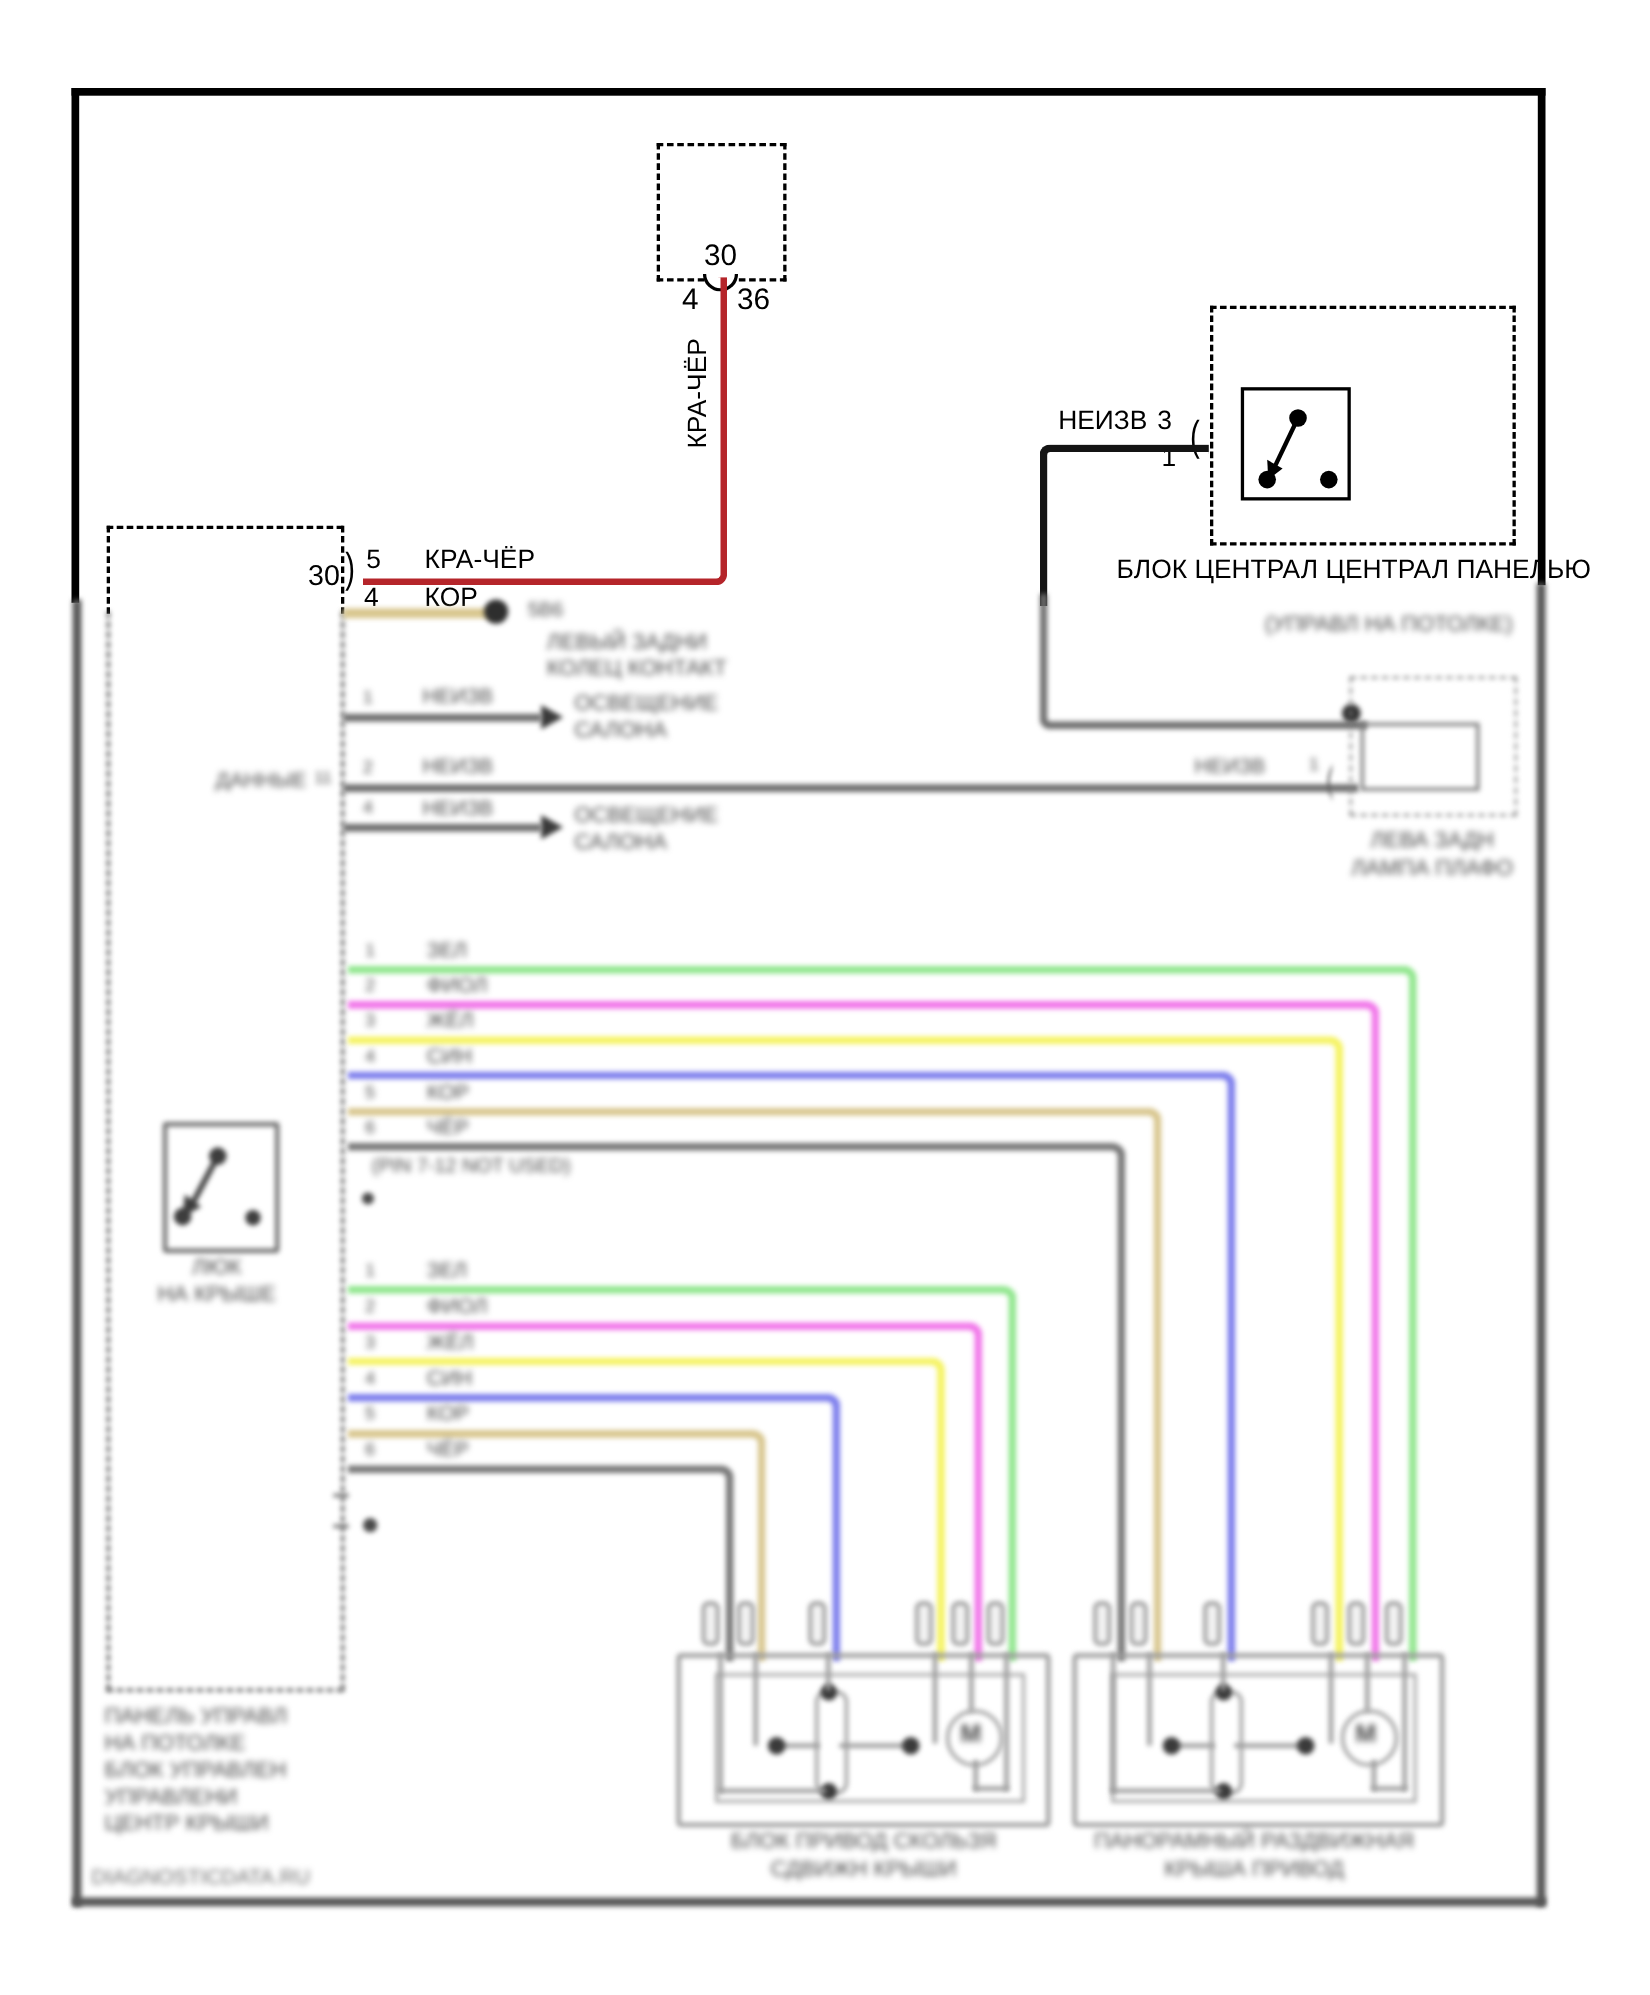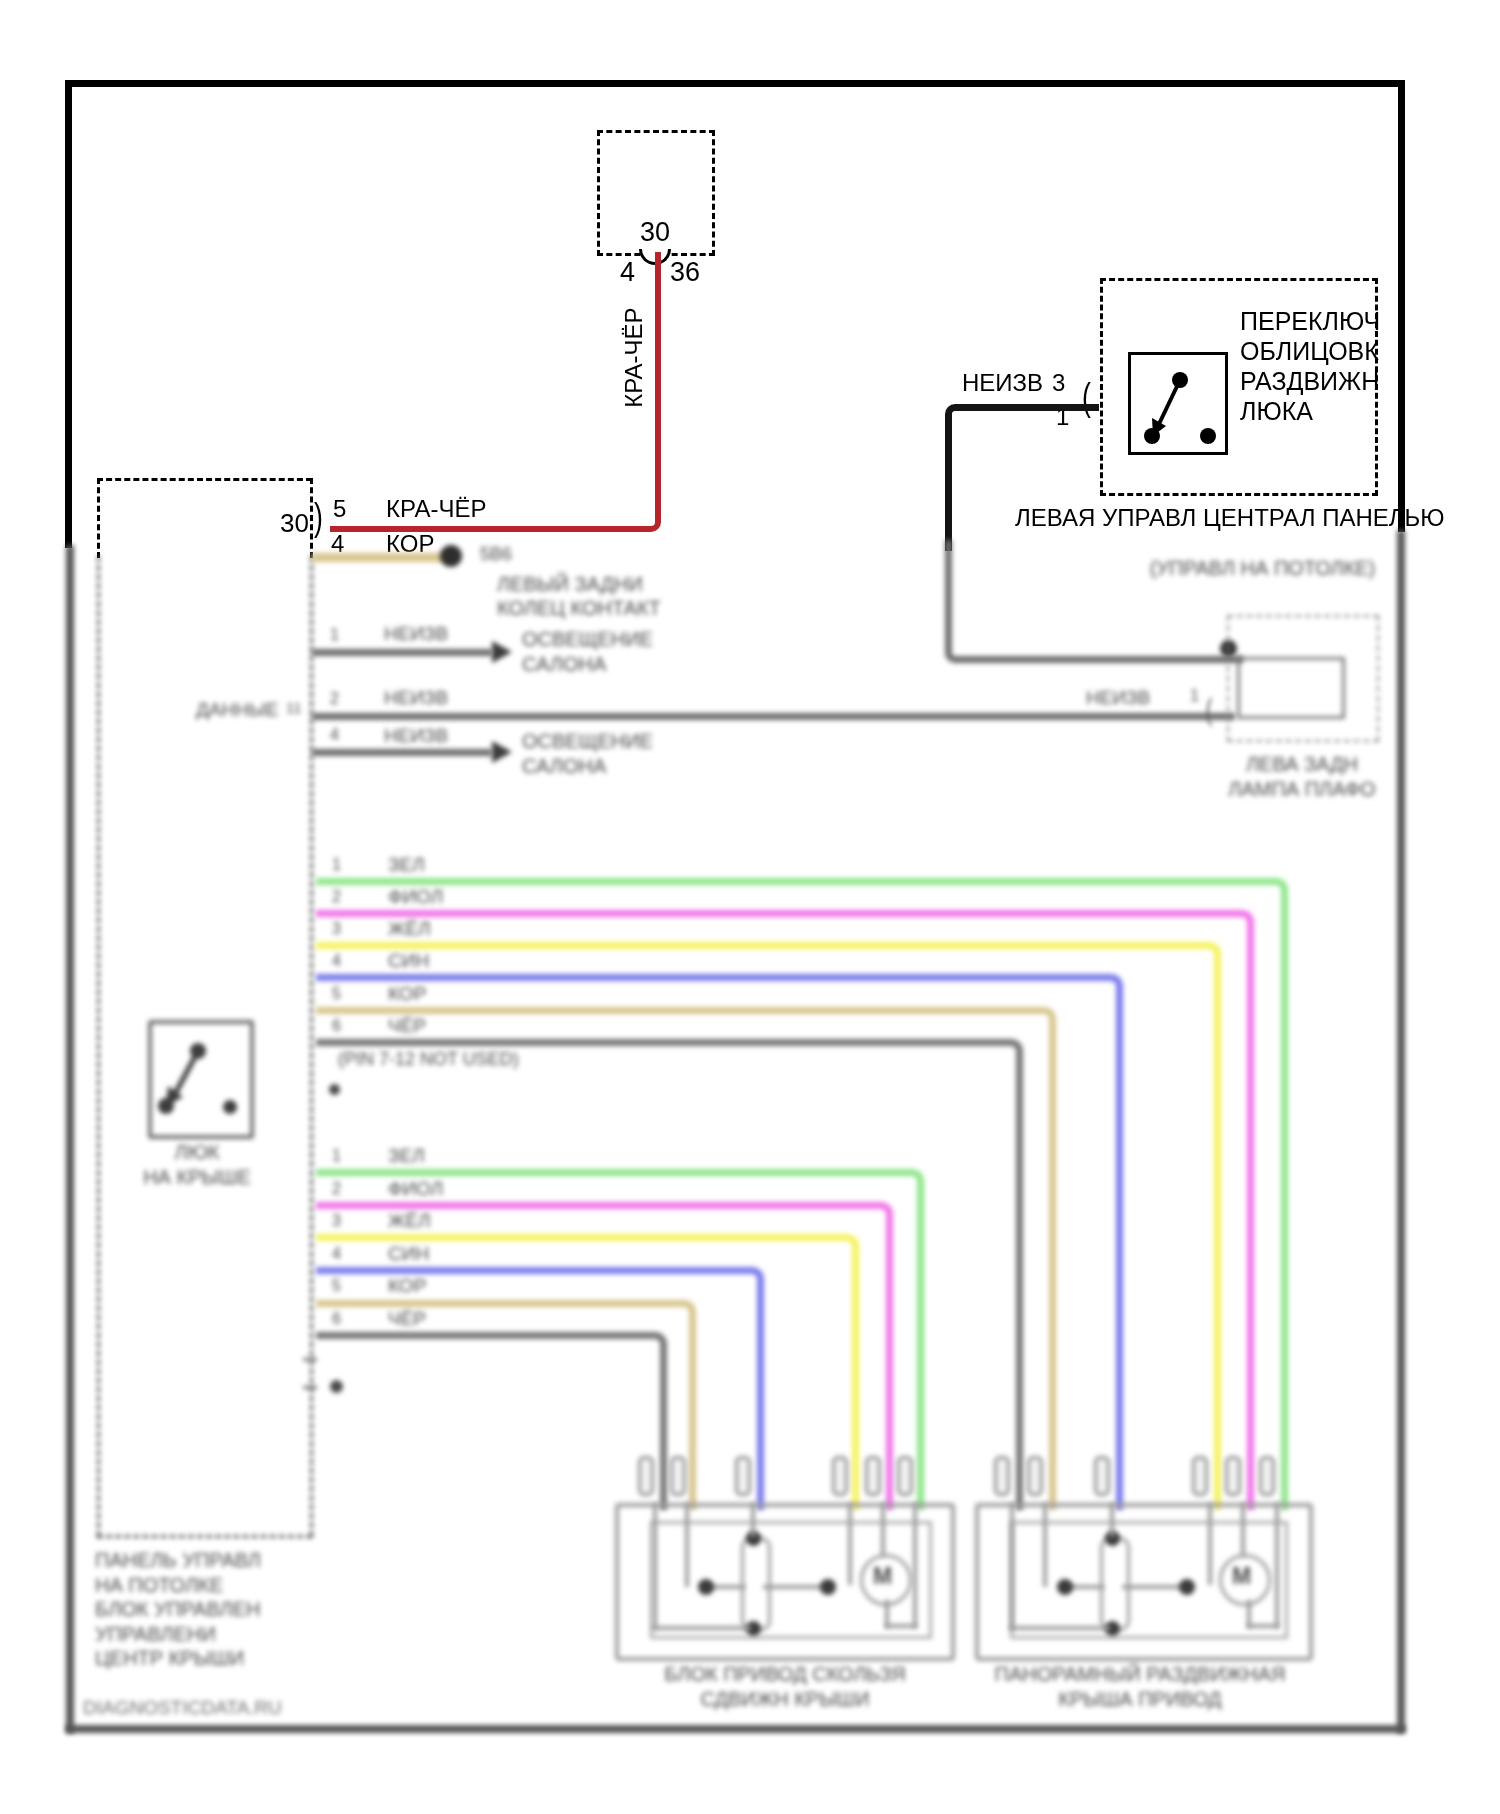--- a/index.html
+++ b/index.html
@@ -45,27 +45,21 @@
 
   <div class="abs dashK" style="left:1100px;top:278px;width:272px;height:212px;"></div>
   <div class="abs" style="left:1128px;top:352px;width:94px;height:97px;border:3px solid #000;"></div>
   <svg class="abs" style="left:1128px;top:352px;" width="94" height="97" viewBox="0 0 94 97">
     <circle cx="52" cy="28" r="8" fill="#000"></circle>
     <circle cx="80" cy="84" r="8" fill="#000"></circle>
     <circle cx="24" cy="84" r="8" fill="#000"></circle>
     <line x1="52" y1="28" x2="31" y2="72" stroke="#000" stroke-width="4"></line>
     <polygon points="25,84 24,66 38,74" fill="#000"></polygon>
   </svg>
-  <div class="abs t" style="left:1240px;top:306px;font-size:25px;line-height:30px;">
-    <div>ПЕРЕКЛЮЧ</div>
-    <div>ОБЛИЦОВК</div>
-    <div>РАЗДВИЖН</div>
-    <div>ЛЮКА</div>
-  </div>
-  <div class="abs t ctr" style="left:1015px;top:505px;width:365px;font-size:24px;">ЛЕВАЯ УПРАВЛ ЦЕНТРАЛ ПАНЕЛЬЮ</div>
+  <div class="abs t ctr" style="left:1015px;top:505px;width:365px;font-size:24px;">БЛОК ЦЕНТРАЛ ЦЕНТРАЛ ПАНЕЛЬЮ</div>
   <div class="abs t blt ctr" style="left:1140px;top:558px;width:245px;font-size:20px;">(УПРАВЛ НА ПОТОЛКЕ)</div>
 
   <div class="abs t" style="left:962px;top:370px;font-size:24px;">НЕИЗВ</div>
   <div class="abs t" style="left:1052px;top:370px;font-size:24px;">3</div>
   <div class="abs t" style="left:1056px;top:404px;font-size:24px;">1</div>
   <div class="abs t" style="left:1080px;top:378px;font-size:38px;transform:scale(0.7,1);">(</div>
   <div class="abs" style="left:945px;top:404px;width:147px;height:140px;border-top:7px solid var(--c-black);border-left:7px solid var(--c-black);border-top-left-radius:10px;"></div>
   <div class="abs bl" style="left:945px;top:540px;width:291px;height:116px;border-left:7px solid #6e6e6e;border-bottom:7px solid #6e6e6e;border-bottom-left-radius:10px;"></div>
   <div class="abs cdot bl" style="left:1220px;top:640px;width:17px;height:17px;"></div>
 

